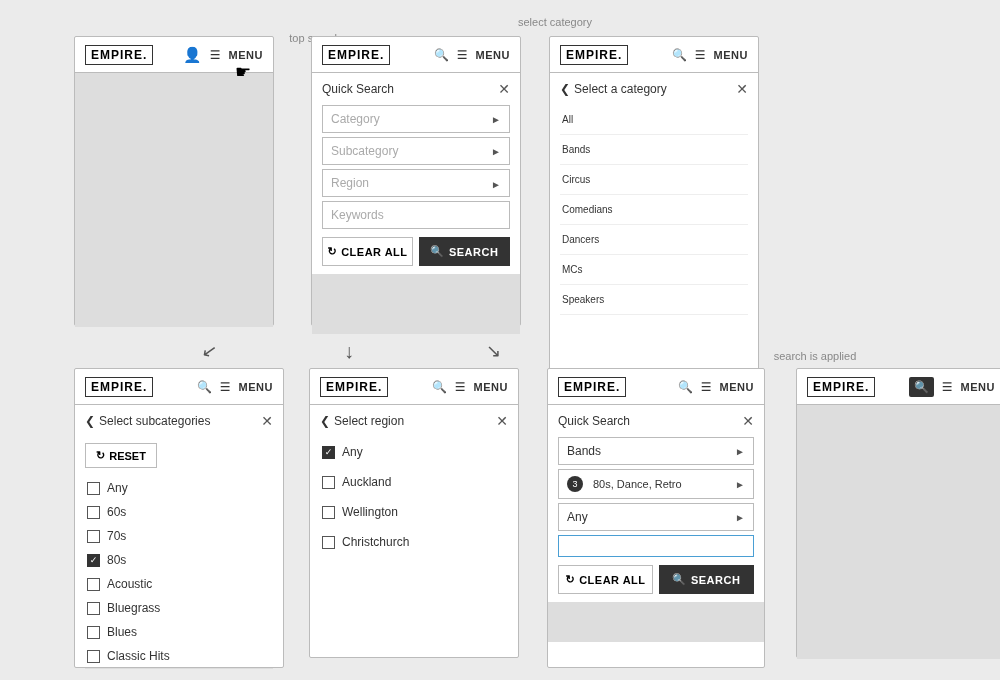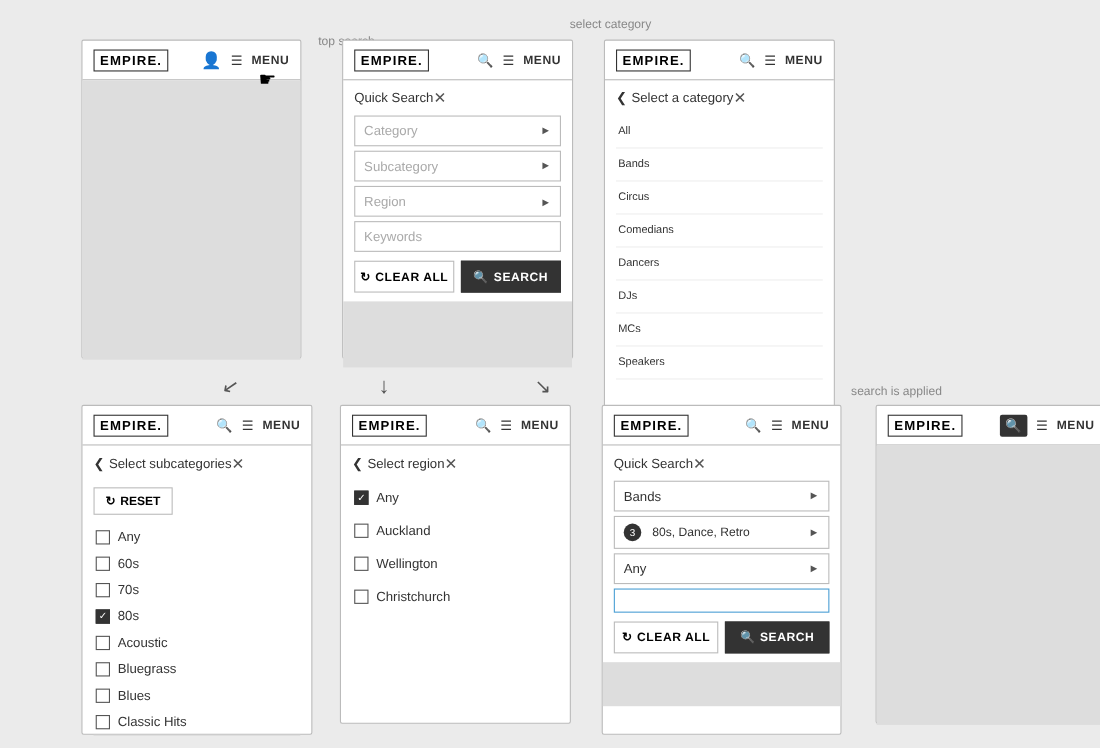--- a/index.html
+++ b/index.html
@@ -85,20 +85,21 @@
     
     .search-panel {
       padding: 8px 10px;
     }
 
     .panel-title {
       font-size: 12px;
       color: #333;
       margin-bottom: 8px;
       display: flex;
+      justify-content: space-between;
       align-items: center;
     }
 
     .close-btn {
       cursor: pointer;
       font-size: 14px;
       color: #555;
     }
 
     .back-btn {
@@ -353,21 +354,20 @@
           <span>Select a category</span>
         </div>
         <span class="close-btn">✕</span>
       </div>
       <div class="category-list">
         <div class="cat-item">All</div>
         <div class="cat-item">Bands</div>
         <div class="cat-item">Circus</div>
         <div class="cat-item">Comedians</div>
         <div class="cat-item">Dancers</div>
-        <div class="cat-item">DJs</div>
         <div class="cat-item">MCs</div>
         <div class="cat-item">Speakers</div>
       </div>
     </div>
   </div>
 
   <div class="phone-frame" style="left:30px; top:368px; width:210px; height:300px;">
     <div class="nav-bar">
       <div class="logo">EMPIRE.</div>
       <div class="nav-icons">

